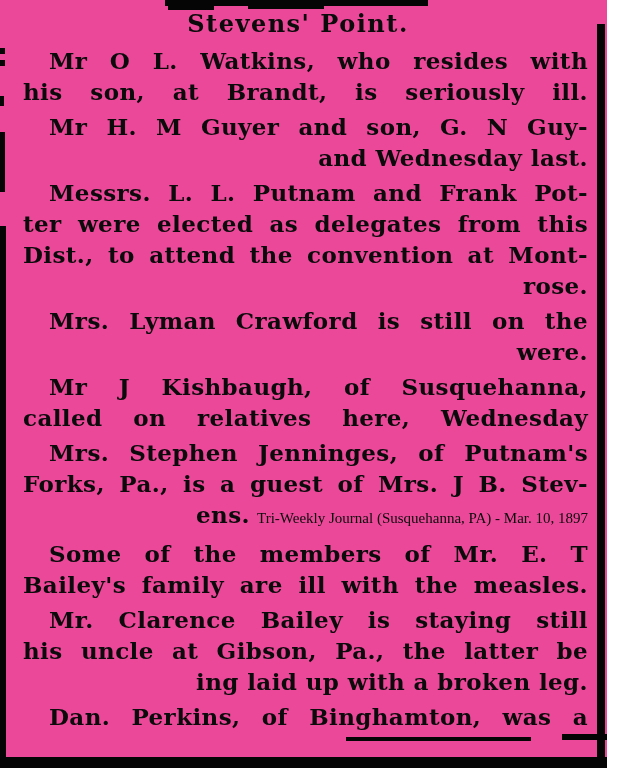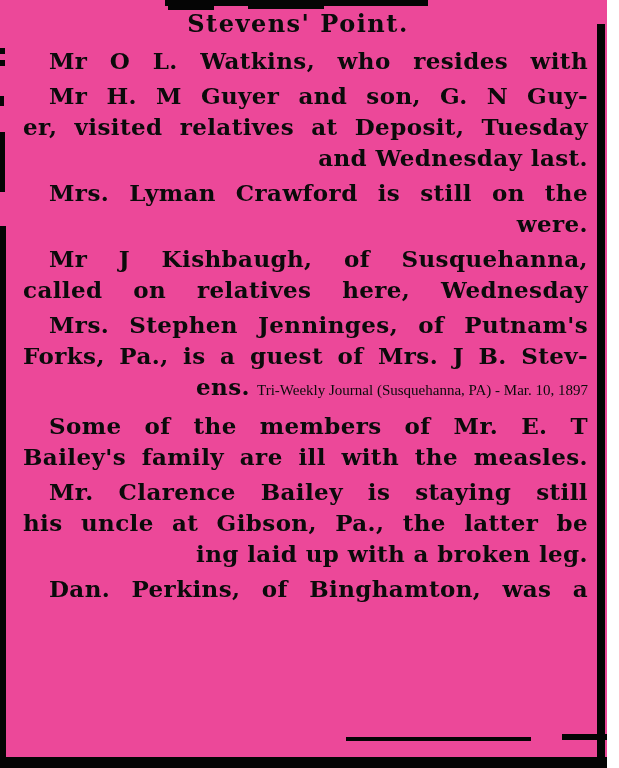--- a/index.html
+++ b/index.html
@@ -74,28 +74,34 @@
   <div class="bar" style="left:6px; top:757px; width:613px; height:11px;"></div>
   <div class="bar" style="left:346px; top:737px; width:185px; height:4px;"></div>
   <div class="bar" style="left:562px; top:734px; width:50px; height:6px;"></div>
 
   <div class="column">
 
     <div class="headline">Stevens' Point.</div>
 
     <div class="para">
       <div class="ln j first">Mr O L. Watkins, who resides with</div>
+      <div class="ln j">his son, at Brandt, is seriously ill.</div>
     </div>
 
     <div class="para">
       <div class="ln j first">Mr H. M Guyer and son, G. N Guy-</div>
-      <div class="ln j">er, visited relatives at Deposit, Tuesday</div>
       <div class="ln">and Wednesday last.</div>
     </div>
 
+    <div class="para">
+      <div class="ln j first">Messrs. L. L. Putnam and Frank Pot-</div>
+      <div class="ln j">ter were elected as delegates from this</div>
+      <div class="ln j">Dist., to attend the convention at Mont-</div>
+      <div class="ln">rose.</div>
+    </div>
 
     <div class="para">
       <div class="ln j first">Mrs. Lyman Crawford is still on the</div>
       <div class="ln">were.</div>
     </div>
 
     <div class="para">
       <div class="ln j first">Mr J Kishbaugh, of Susquehanna,</div>
       <div class="ln j">called on relatives here, Wednesday</div>
     </div>

